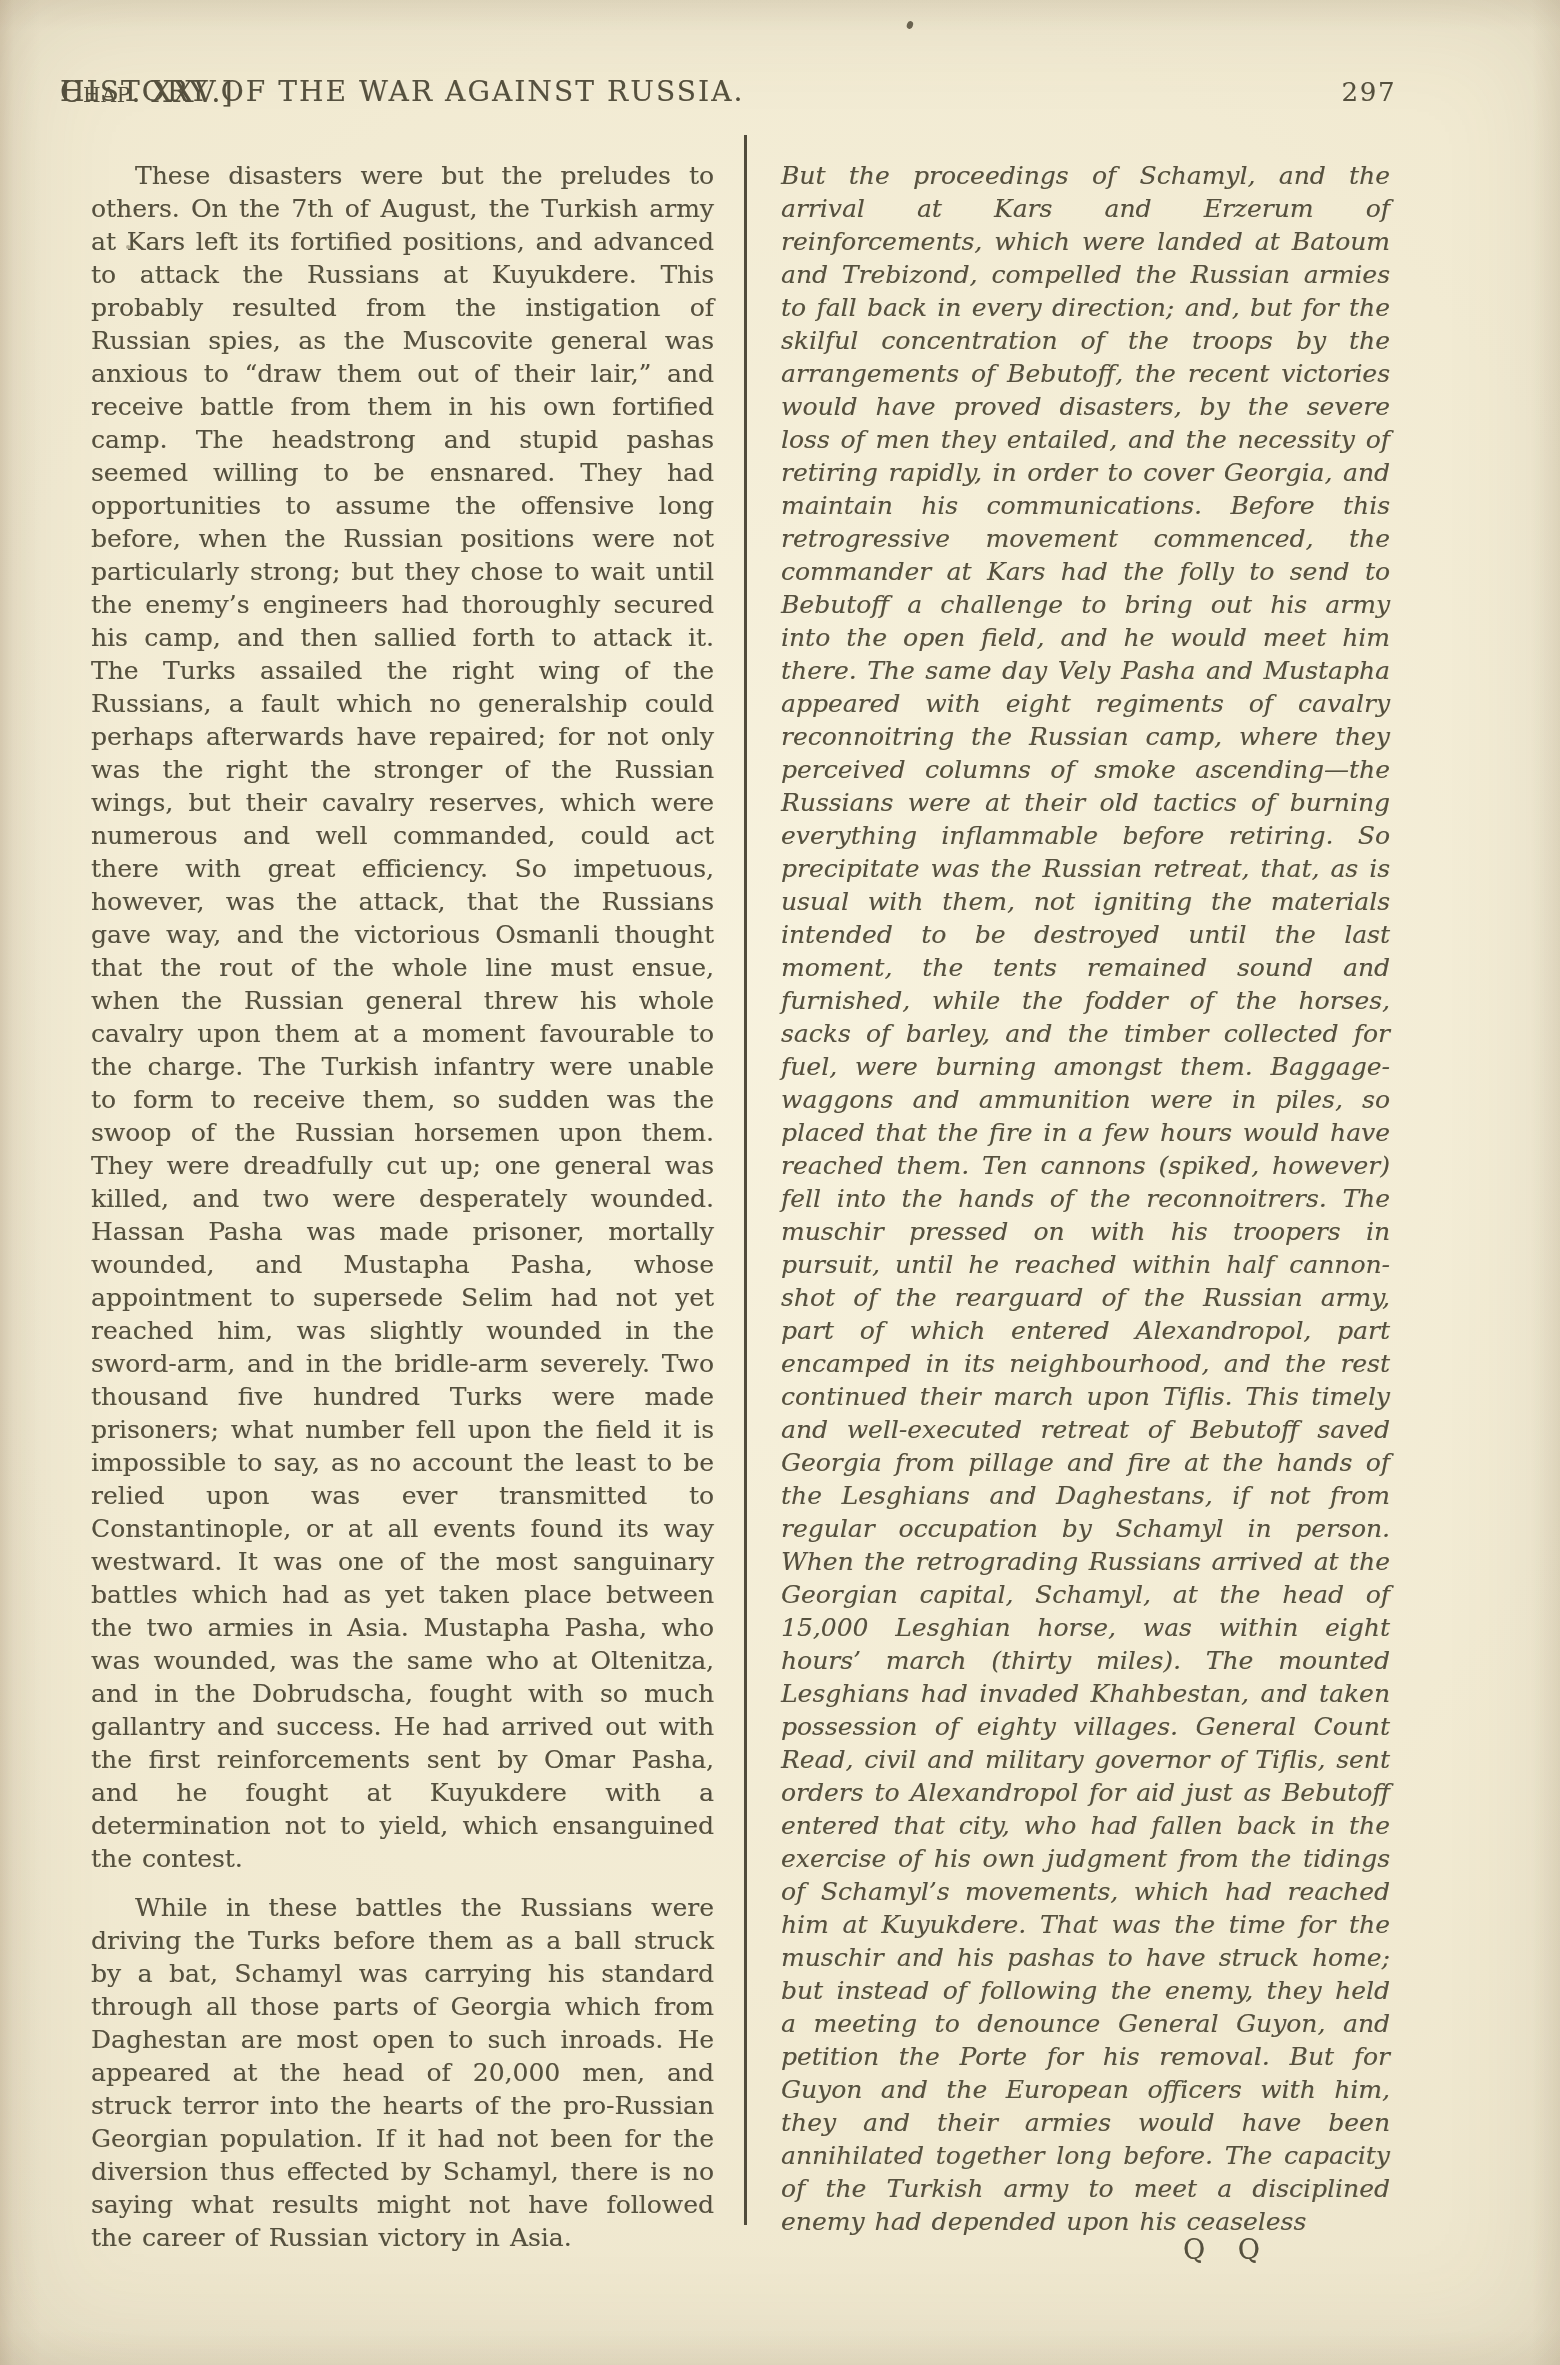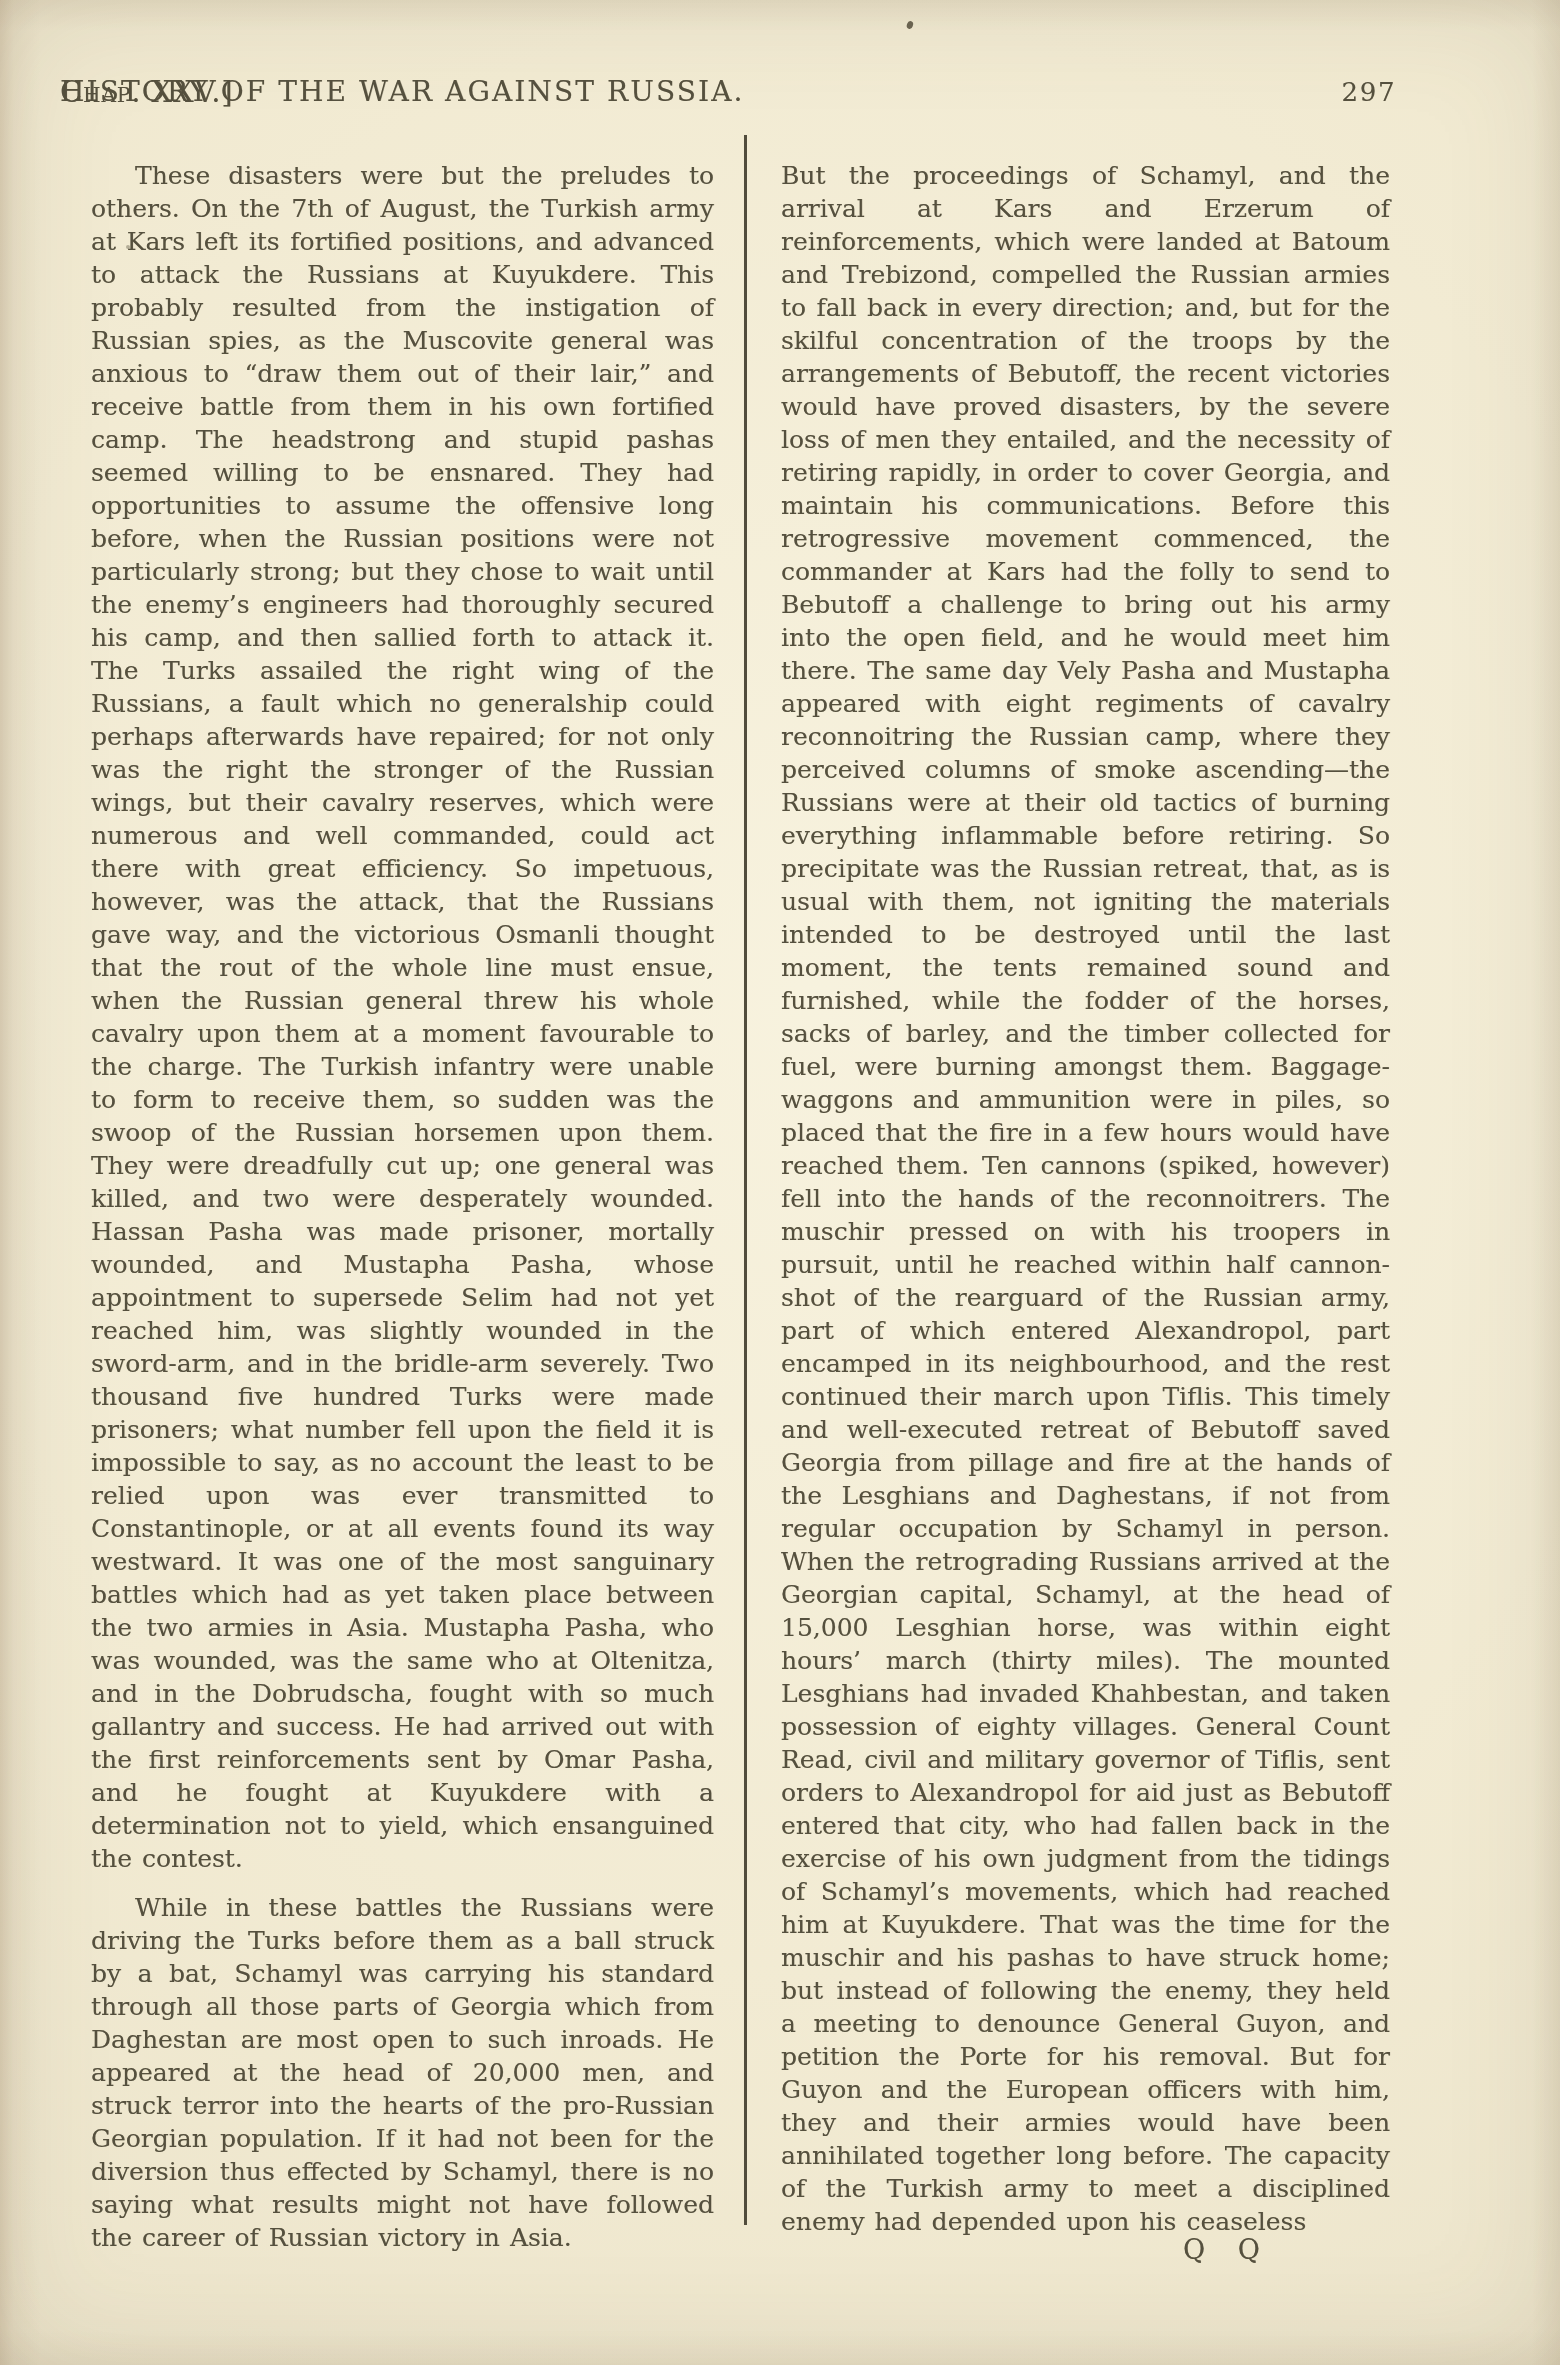--- a/index.html
+++ b/index.html
@@ -71,20 +71,21 @@
     line-height: 33px;
     word-spacing: 2.1px;
   }
   .col-left {
     left: 75px;
     width: 655px;
   }
   .col-right {
     left: 765px;
     width: 641px;
+    font-style: italic;
   }
   .para {
     margin: 16px;
   }
   .para.indent {
     text-indent: 44px;
   }
   .rule {
     position: absolute;
     left: 744px;

